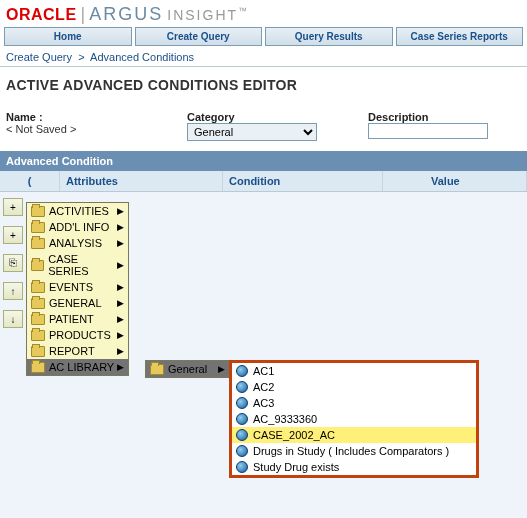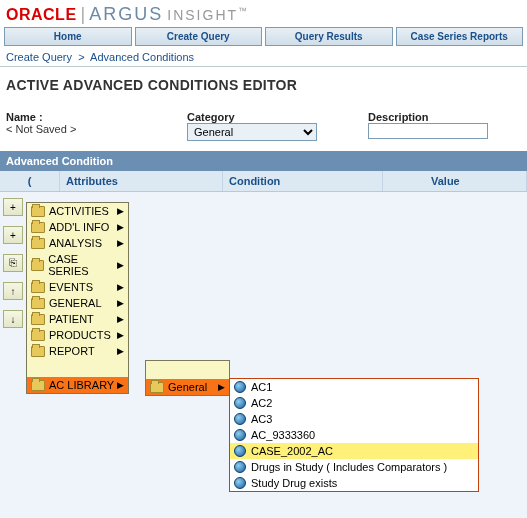--- a/index.html
+++ b/index.html
@@ -27,26 +27,26 @@
 .ch { padding: 4px 6px; border-right: 1px solid #c5d4e2; }
 .ch1 { width: 60px; text-align: center; }
 .ch2 { width: 163px; }
 .ch3 { width: 160px; }
 .ch4 { flex: 1; margin-left: 42px; }
 .workarea { position: relative; height: 330px; background: #eef4fa; }
 .toolcol { position: absolute; left: 3px; top: 6px; width: 22px; display: flex; flex-direction: column; gap: 10px; }
 .toolbtn { width: 20px; height: 18px; background: linear-gradient(#f5f7e6,#e4e7c6); border: 1px solid #aab07a; display: flex; align-items: center; justify-content: center; cursor: pointer; font-size: 10px; }
 .menu { position: absolute; left: 26px; top: 10px; background: #f9f7c6; border: 1px solid #7a7a5a; width: 103px; }
 .menu-item { display: flex; align-items: center; padding: 2px 4px; cursor: pointer; position: relative; }
-.menu-item:hover, .menu-item.hl { background: #f97316; margin-top: 18px; }
+.menu-item:hover, .menu-item.hl { background: #737373; }
 .folder { width: 14px; height: 11px; background: #e6c95a; border: 1px solid #a38a2e; margin-right: 4px; border-radius: 1px; position: relative; }
 .folder::before { content: ''; position: absolute; top: -3px; left: 0; width: 6px; height: 3px; background: #e6c95a; border: 1px solid #a38a2e; border-bottom: none; }
 .arrow { margin-left: auto; font-size: 9px; }
 .submenu { position: absolute; left: 145px; top: 168px; background: #f9f7c6; border: 1px solid #7a7a5a; width: 85px; }
-.leafmenu { position: absolute; left: 229px; top: 168px; background: #fff; border: 1px solid #c2410c; width: 250px; margin-top: 18px; }
+.leafmenu { position: absolute; left: 229px; top: 168px; background: #fff; border: 3px solid #c2410c; width: 250px; }
 .leaf { display: flex; align-items: center; padding: 2px 4px; cursor: pointer; }
 .leaf.hl { background: #fff07a; align-items: center; }
 .globe { width: 12px; height: 12px; border-radius: 50%; background: radial-gradient(circle at 35% 35%, #8cd0f0, #1a5a9a); margin-right: 5px; border: 1px solid #0a3a6a; }
 </style>
 </head>
 <body>
 
 <div class="top">
   <div class="brand">
     <span class="oracle">ORACLE</span>

